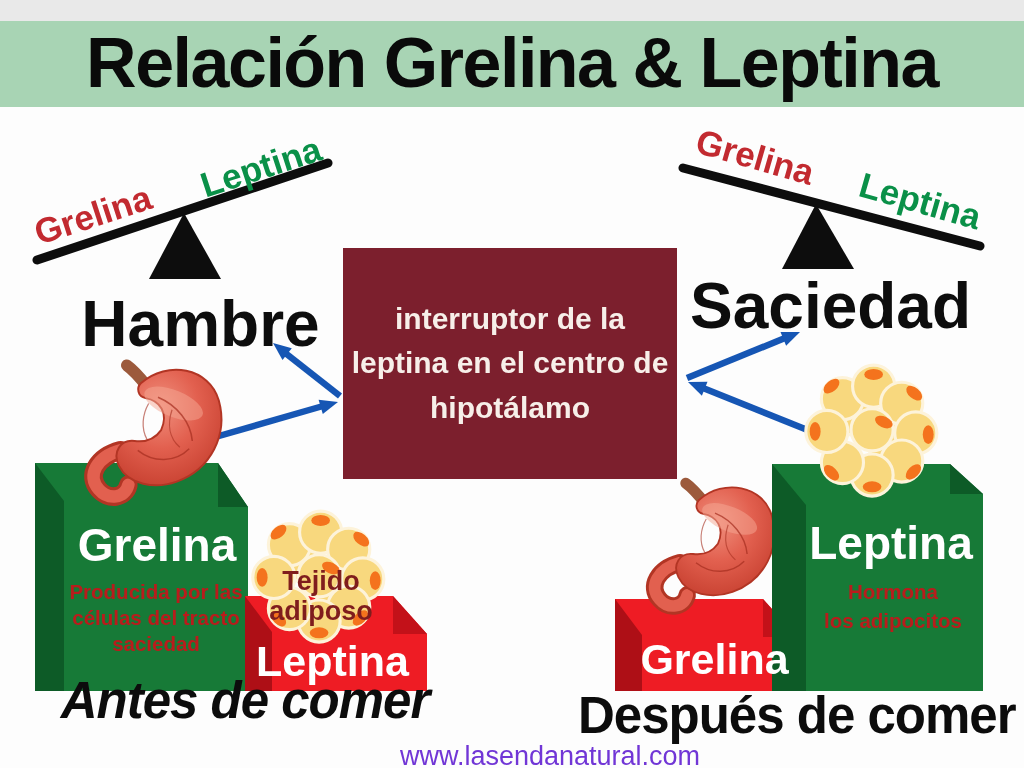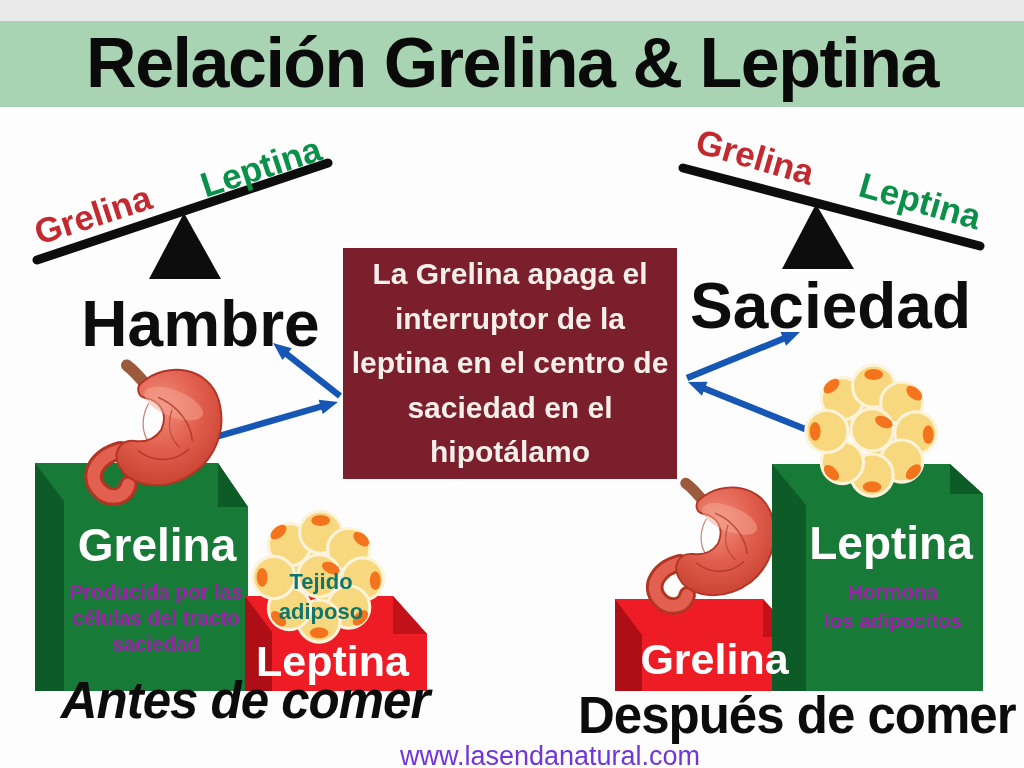--- a/index.html
+++ b/index.html
@@ -12,24 +12,24 @@
          color:#0a0a0a;white-space:nowrap;}
   .scale-word{font-size:35px;font-weight:bold;white-space:nowrap;}
   .word-red{color:#c22a30;}
   .word-green{color:#0a9048;}
   .rot-left{transform:rotate(-18deg);}
   .rot-right{transform:rotate(16deg);}
   .state-word{font-size:64px;font-weight:bold;color:#0d0d0d;white-space:nowrap;}
   #center-box-text{left:343px;top:227px;width:334px;height:231px;display:flex;flex-direction:column;
          justify-content:center;color:#f7efe9;font-size:30px;font-weight:bold;line-height:44.5px;}
   .box-title{font-size:46px;font-weight:bold;color:#ffffff;white-space:nowrap;}
-  .box-desc{font-size:20.5px;font-weight:bold;color:#a21caf;}
+  .box-desc{font-size:20.5px;font-weight:bold;color:#b91c1c;}
   .box-label{font-size:43px;font-weight:bold;color:#ffffff;white-space:nowrap;}
-  #tejido-label{left:248px;top:546px;width:146px;font-size:22px;font-weight:bold;
-         color:#0f766e;line-height:29.5px;}
+  #tejido-label{left:248px;top:546px;width:146px;font-size:27px;font-weight:bold;
+         color:#7f1d1d;line-height:29.5px;}
   .caption{font-size:51px;font-weight:bold;letter-spacing:-1px;color:#0c0c0c;white-space:nowrap;}
   #website{left:315px;top:721px;width:470px;font-size:27px;color:#7136d6;}
 </style>
 </head>
 <body>
 
 <div id="page">
 
   <div id="header-band"></div>
 
@@ -154,24 +154,22 @@
 
   <div class="txt scale-word word-red rot-left" style="left:18px;top:176px;width:150px;">Grelina</div>
   <div class="txt scale-word word-green rot-left" style="left:186px;top:128px;width:150px;">Leptina</div>
   <div class="txt state-word" style="left:58px;top:270px;width:285px;">Hambre</div>
 
   <div class="txt scale-word word-red rot-right" style="left:680px;top:118px;width:150px;">Grelina</div>
   <div class="txt scale-word word-green rot-right" style="left:845px;top:162px;width:150px;">Leptina</div>
   <div class="txt state-word" style="left:690px;top:252px;width:280px;">Saciedad</div>
 
   <div class="txt" id="center-box-text">
-    <div>La Grelina apaga el</div>
     <div>interruptor de la</div>
     <div>leptina en el centro de</div>
-    <div>saciedad en el</div>
     <div>hipotálamo</div>
   </div>
 
   <div class="txt box-title" style="left:62px;top:500px;width:190px;">Grelina</div>
   <div class="txt box-desc" style="left:52px;top:558px;width:208px;line-height:26px;">
     <div>Producida por las</div>
     <div>células del tracto</div>
     <div>saciedad</div>
   </div>
 

